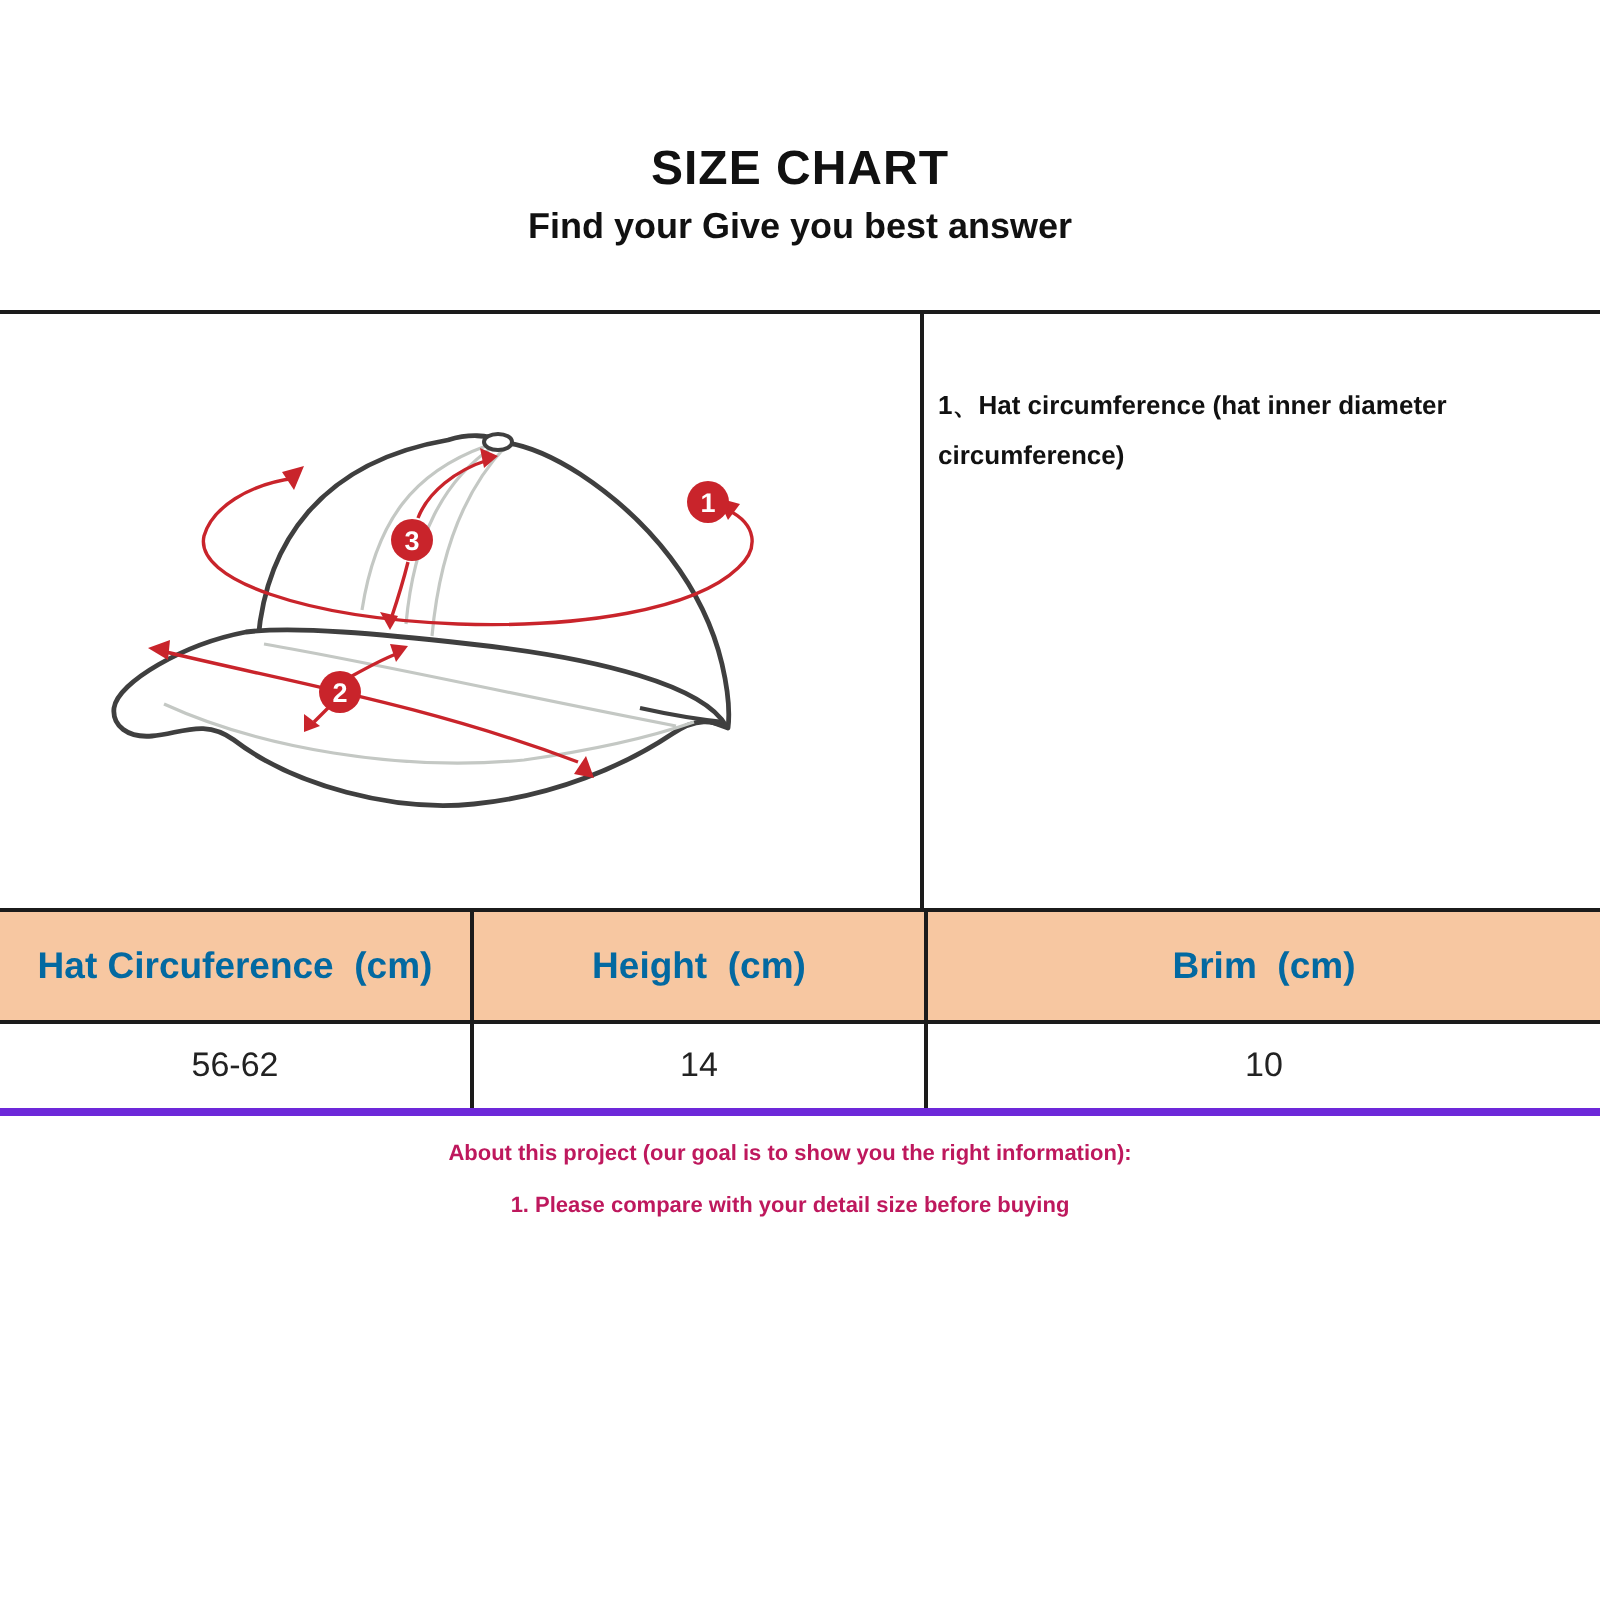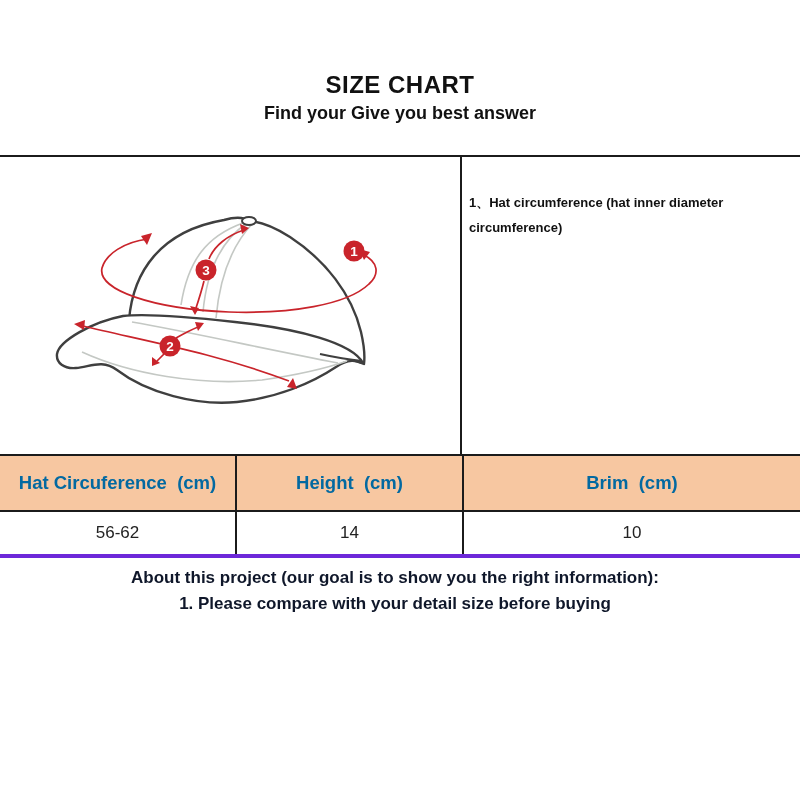--- a/index.html
+++ b/index.html
@@ -28,21 +28,21 @@
     text-align:center;white-space:pre-wrap;color:#0369a1;margin-top:10px;
   }
   .size-table td{
     height:40px;font-size:17px;text-align:center;
     border-bottom:4px solid #6d28d9;background:#fff;color:#222;
   }
   .size-table .v-right{border-right:2px solid #1b1b1b;}
   
   .about{
     position:absolute;top:565px;left:0;width:790px;text-align:center;
-    font-weight:bold;font-size:17px;line-height:25.5px;color:#0f172a;
+    font-weight:bold;font-size:11px;line-height:25.5px;color:#be185d;
   }
   .about div{margin:0;}
 </style>
 </head>
 <body>
 
 <div class="page">
 
   <div class="header">
     <div class="title">SIZE CHART</div>

